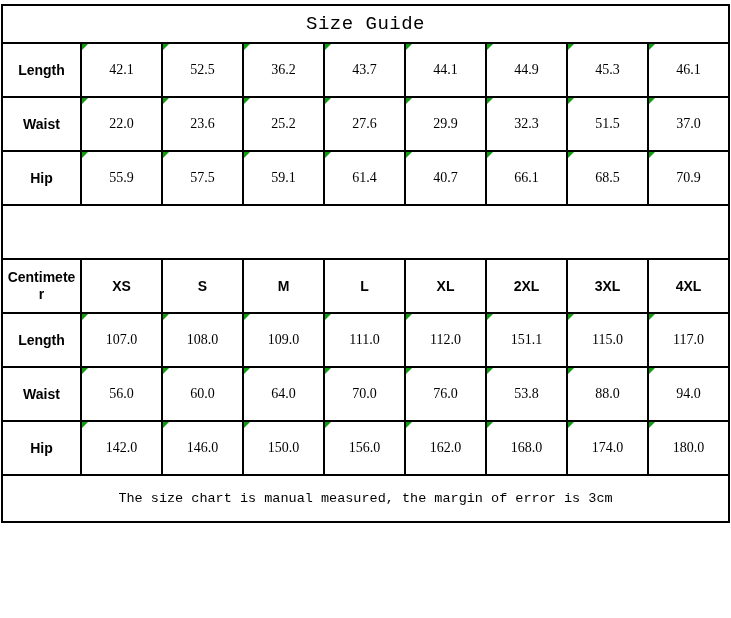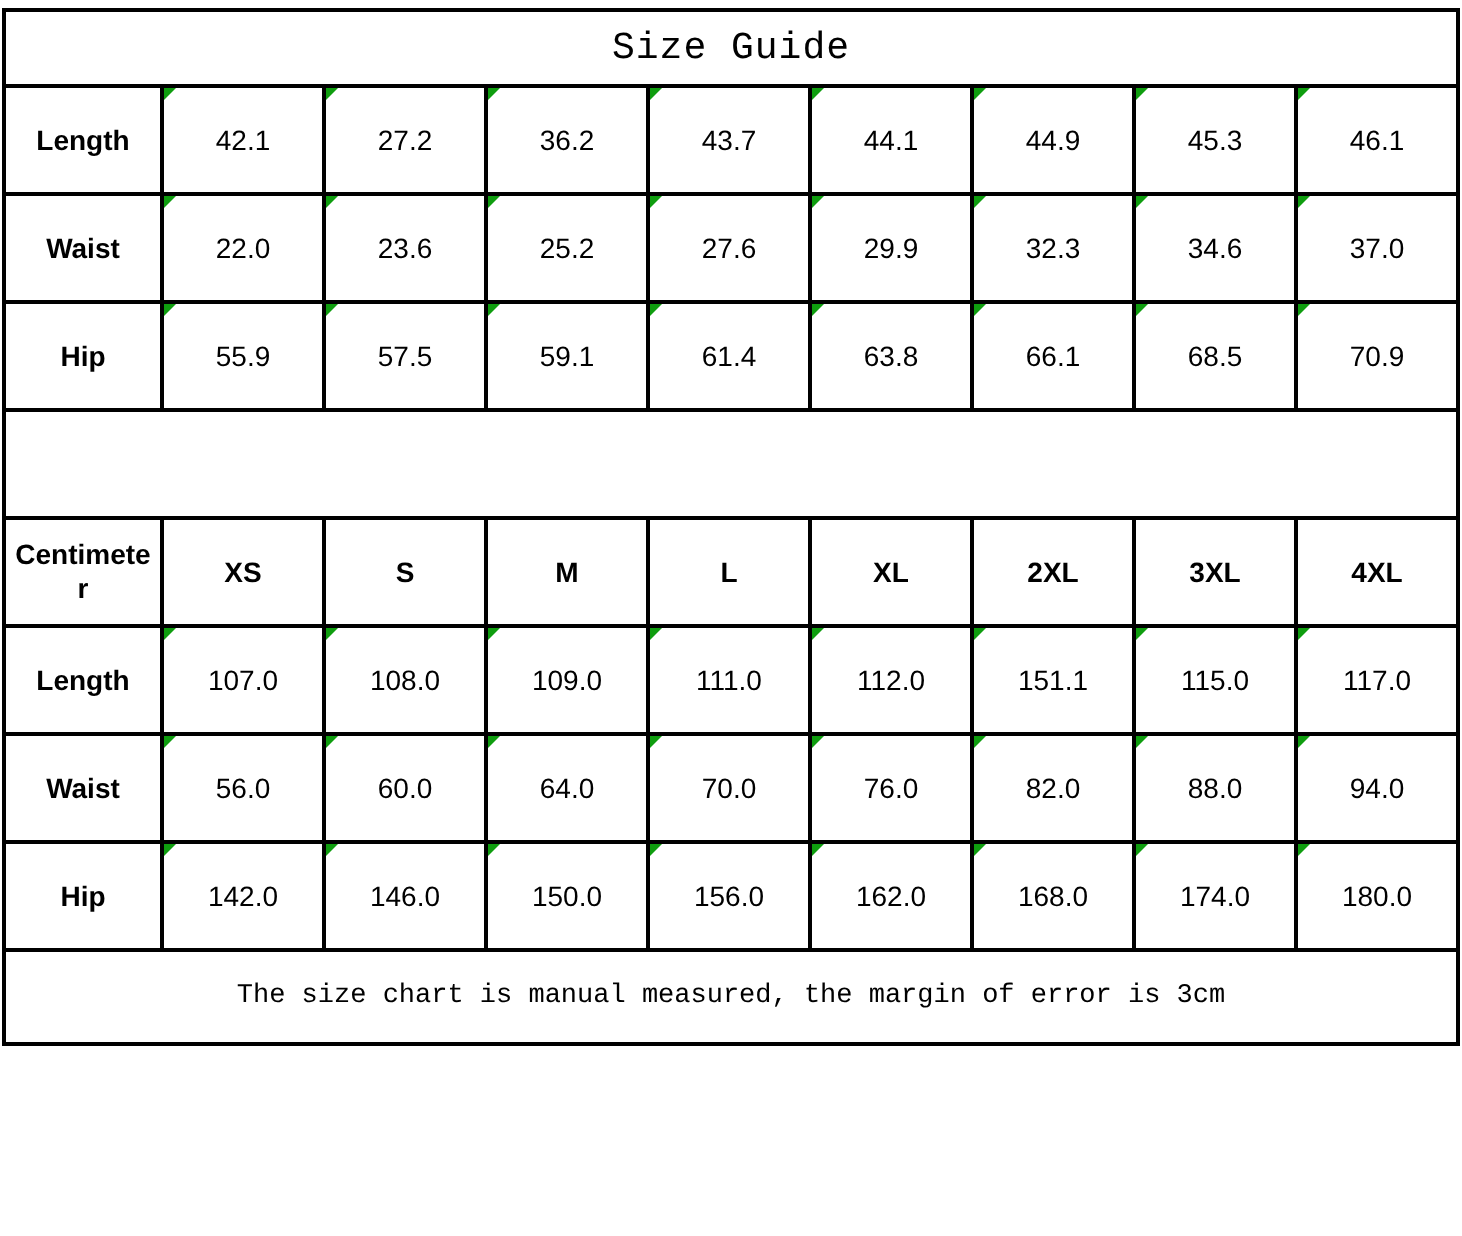--- a/index.html
+++ b/index.html
@@ -40,20 +40,21 @@
   th.unit, th.size, th.rowlabel { font-weight: bold; }
   th.wrap {
     word-break: break-all;
     padding: 0 4px;
     line-height: 1.2;
     margin-top: 44px;
   }
   td.val {
     position: relative;
     font-weight: normal;
+    font-family: Liberation Serif, serif;
   }
   .tri {
     position: absolute;
     top: 0;
     left: 0;
     width: 0;
     height: 0;
     border-top: 6px solid var(--tri-color, #0f9d0f);
     border-right: 6px solid transparent;
   }
@@ -84,48 +85,48 @@
 
     <tbody>
         <tr class="title-row">
       <td class="title-cell" colspan="9">Size Guide</td>
     </tr>
 
 
     <tr class="std">
       <th class="rowlabel">Length</th>
       <td class="val"><i class="tri"></i><span>42.1</span></td>
-      <td class="val"><i class="tri"></i><span>27.2</span></td>
+      <td class="val"><i class="tri"></i><span>52.5</span></td>
       <td class="val"><i class="tri"></i><span>36.2</span></td>
       <td class="val"><i class="tri"></i><span>43.7</span></td>
       <td class="val"><i class="tri"></i><span>44.1</span></td>
       <td class="val"><i class="tri"></i><span>44.9</span></td>
       <td class="val"><i class="tri"></i><span>45.3</span></td>
       <td class="val"><i class="tri"></i><span>46.1</span></td>
     </tr>
 
     <tr class="std">
       <th class="rowlabel">Waist</th>
       <td class="val"><i class="tri"></i><span>22.0</span></td>
       <td class="val"><i class="tri"></i><span>23.6</span></td>
       <td class="val"><i class="tri"></i><span>25.2</span></td>
       <td class="val"><i class="tri"></i><span>27.6</span></td>
       <td class="val"><i class="tri"></i><span>29.9</span></td>
       <td class="val"><i class="tri"></i><span>32.3</span></td>
-      <td class="val"><i class="tri"></i><span>34.6</span></td>
+      <td class="val"><i class="tri"></i><span>51.5</span></td>
       <td class="val"><i class="tri"></i><span>37.0</span></td>
     </tr>
 
     <tr class="std">
       <th class="rowlabel">Hip</th>
       <td class="val"><i class="tri"></i><span>55.9</span></td>
       <td class="val"><i class="tri"></i><span>57.5</span></td>
       <td class="val"><i class="tri"></i><span>59.1</span></td>
       <td class="val"><i class="tri"></i><span>61.4</span></td>
-      <td class="val"><i class="tri"></i><span>63.8</span></td>
+      <td class="val"><i class="tri"></i><span>40.7</span></td>
       <td class="val"><i class="tri"></i><span>66.1</span></td>
       <td class="val"><i class="tri"></i><span>68.5</span></td>
       <td class="val"><i class="tri"></i><span>70.9</span></td>
     </tr>
 
     <tr class="gap-row">
       <td colspan="9"></td>
     </tr>
 
     <tr class="std">
@@ -152,21 +153,21 @@
       <td class="val"><i class="tri"></i><span>117.0</span></td>
     </tr>
 
     <tr class="std">
       <th class="rowlabel">Waist</th>
       <td class="val"><i class="tri"></i><span>56.0</span></td>
       <td class="val"><i class="tri"></i><span>60.0</span></td>
       <td class="val"><i class="tri"></i><span>64.0</span></td>
       <td class="val"><i class="tri"></i><span>70.0</span></td>
       <td class="val"><i class="tri"></i><span>76.0</span></td>
-      <td class="val"><i class="tri"></i><span>82.0</span></td>
+      <td class="val"><i class="tri"></i><span>53.8</span></td>
       <td class="val"><i class="tri"></i><span>88.0</span></td>
       <td class="val"><i class="tri"></i><span>94.0</span></td>
     </tr>
 
     <tr class="std">
       <th class="rowlabel">Hip</th>
       <td class="val"><i class="tri"></i><span>142.0</span></td>
       <td class="val"><i class="tri"></i><span>146.0</span></td>
       <td class="val"><i class="tri"></i><span>150.0</span></td>
       <td class="val"><i class="tri"></i><span>156.0</span></td>

